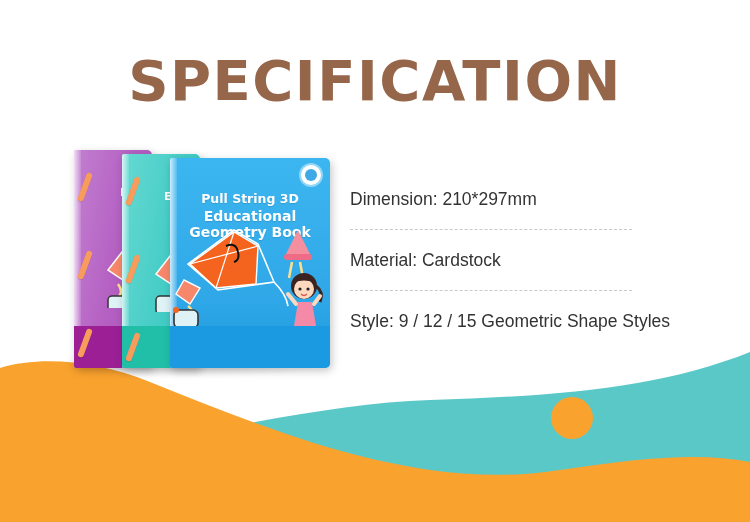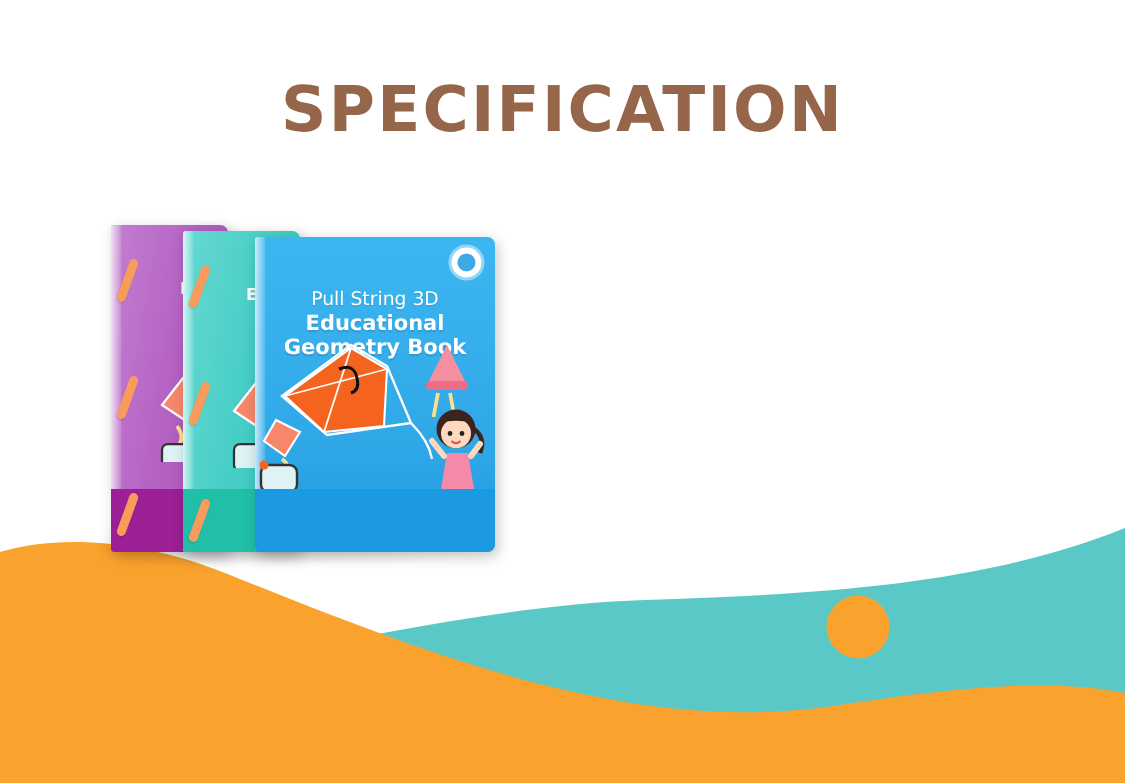--- a/index.html
+++ b/index.html
@@ -26,21 +26,21 @@
     pointer-events: none;
   }
 
   
   .title {
     position: absolute;
     left: 0;
     top: 48px;
     width: 750px;
     text-align: center;
-    font-size: 42px;
+    font-size: 56px;
     font-weight: 900;
     letter-spacing: 1.5px;
     color: #96664a;
     font-family: "DejaVu Sans", sans-serif;
     text-transform: uppercase;
   }
 
   
   .spec-list {
     position: absolute;
@@ -135,21 +135,21 @@
     width: 12px; height: 12px;
     border-radius: 50%;
     background: #3ea9e4;
   }
   .cover-title-1 {
     position: absolute;
     left: 0; right: 0; top: 33px;
     text-align: center;
     color: #ffffff;
     font-size: 12.5px;
-    font-weight: normal;
+    font-weight: bold;
     font-family: "DejaVu Sans", sans-serif;
     text-shadow: 0 1px 1px rgba(0,0,0,0.12);
   }
   .cover-title-2 {
     position: absolute;
     left: 0; right: 0; top: 50px;
     text-align: center;
     color: #ffffff;
     font-size: 14px;
     font-weight: bold;
@@ -295,14 +295,27 @@
           <svg width="12" height="12" viewBox="0 0 12 12">
               <rect x="1.2" y="2" width="9.6" height="8" rx="1" fill="none" stroke="#e08a3c" stroke-width="1.2"></rect>
             </svg>
         </div>
       </div>
 
       <div class="book-footband footband-front"></div>
     </div>
   </div>
 
+  <div class="spec-list">
+    <div class="spec-row">
+      <div class="spec-text">Dimension: 210*297mm</div>
+    </div>
+    <div class="spec-divider"></div>
+    <div class="spec-row">
+      <div class="spec-text">Material: Cardstock</div>
+    </div>
+    <div class="spec-divider"></div>
+    <div class="spec-row">
+      <div class="spec-text">Style: 9 / 12 / 15 Geometric Shape Styles</div>
+    </div>
+  </div>
 
 </div>
 
 </body></html>

